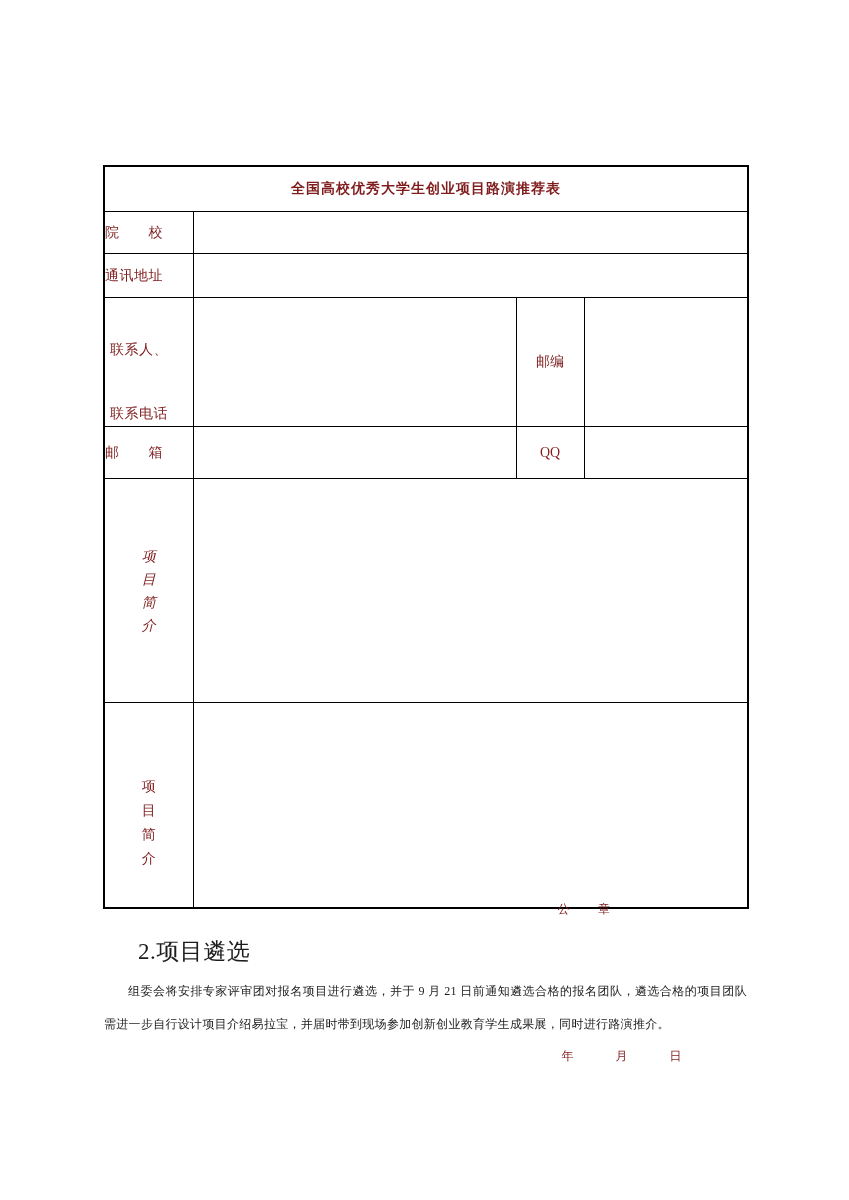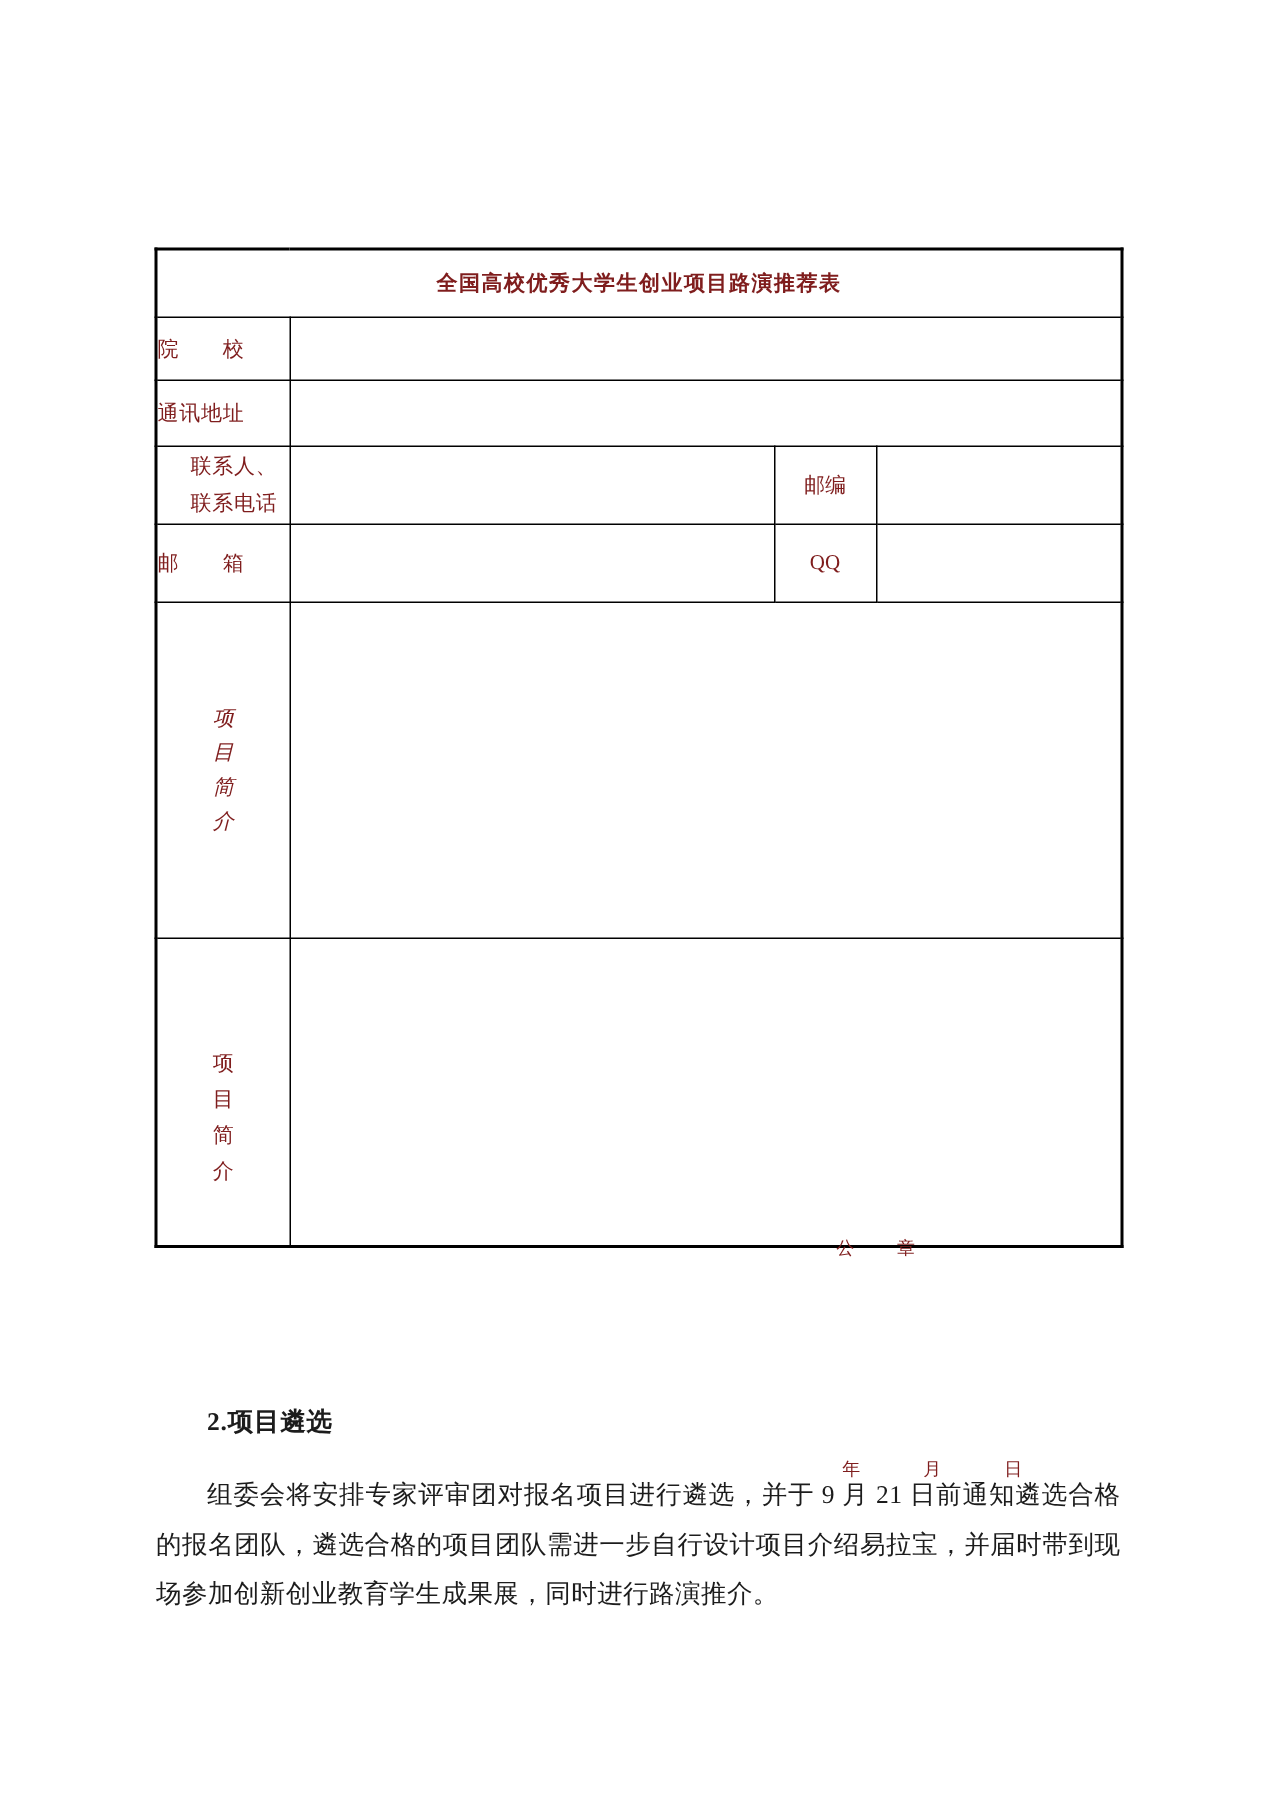--- a/index.html
+++ b/index.html
@@ -33,21 +33,21 @@
     color: #7f1d1d;
   }
   td.title-cell {
     height: 44px;
     text-align: center;
     font-size: 22px;
     font-weight: bold;
     letter-spacing: 1px;
   }
   .lbl { padding-left: 13px; letter-spacing: 0.5px; }
-  .lbl-line { padding-left: 22px; line-height: 25px; letter-spacing: 0.5px; }
+  .lbl-line { padding-left: 5px; line-height: 25px; letter-spacing: 0.5px; margin-top: 39px; }
   td.center-lbl { text-align: center; }
   .r-small  { height: 42px; }
   .r-mid    { height: 44px; }
   .r-tall   { height: 52px; }
   .r-intro  { height: 224px; font-style: italic; }
   .r-opinion{ height: 205px; }
 
   
   td.v-cell { text-align: center; }
   .vtext {
@@ -72,28 +72,28 @@
   }
   .seal-block .date-line { padding-left: 4px; }
 
   
   .notes {
     position: absolute;
     left: 104px; top: 936px;
     width: 643px;
   }
   .notes-heading {
-    margin: 0 0 21px 34px;
-    font-size: 17px;
-    font-weight: bold;
+    margin: 0 0 8px 34px;
+    font-size: 23px;
+    font-weight: normal;
     letter-spacing: 0.5px;
   }
   .notes-paragraph {
     margin: 0;
-    font-size: 17px;
+    font-size: 12px;
     line-height: 33px;
     text-align: justify;
     text-indent: 2em;
     letter-spacing: 0.3px;
   }
 </style>
 </head>
 <body>
 
 <div class="page">

